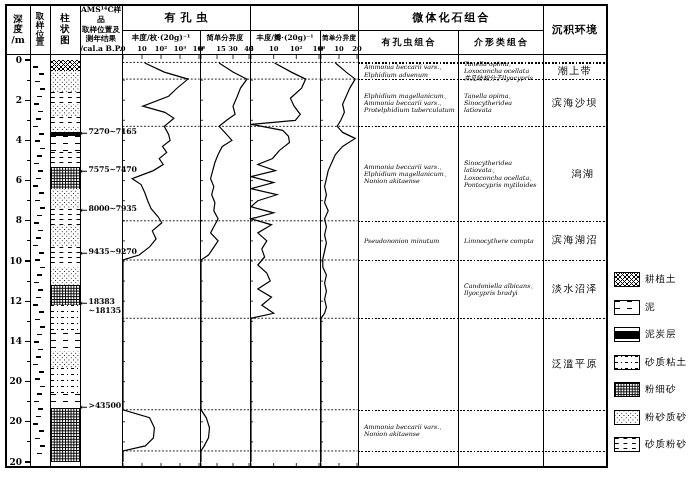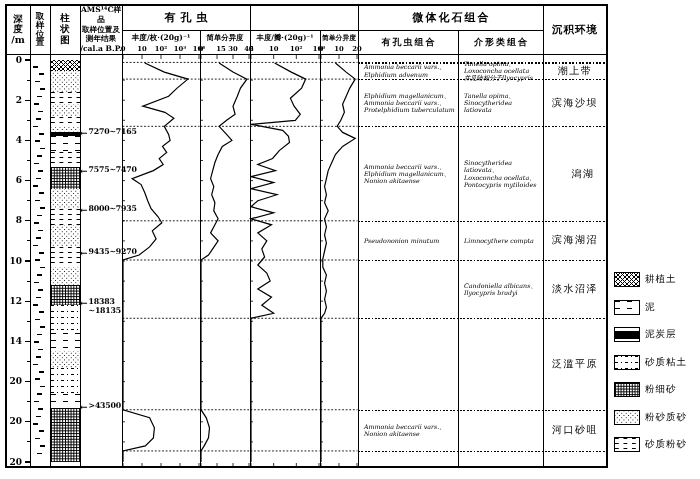--- a/index.html
+++ b/index.html
@@ -272,21 +272,20 @@
       <div class="envlbl" style="left: 543px; width: 80px; top: 126.33px; height: 94.47px;">潟湖</div>
       <div class="sp" style="left: 361px; width: 95px; top: 220.8px; height: 39.195px;">Pseudononion minutum</div>
       <div class="sp" style="left: 461px; width: 80px; top: 220.8px; height: 39.195px;">Limnocythere compta</div>
       <div class="envlbl" style="left: 543px; width: 64px; top: 220.8px; height: 39.195px;">滨海湖沼</div>
       <div class="sp" style="left: 461px; width: 80px; top: 259.995px; height: 58.29px;">Candoniella albicans、
 Ilyocypris bradyi</div>
       <div class="envlbl" style="left: 543px; width: 64px; top: 259.995px; height: 58.29px;">淡水沼泽</div>
       <div class="envlbl" style="left: 543px; width: 64px; top: 318.285px; height: 91.455px;">泛滥平原</div>
       <div class="sp" style="left: 361px; width: 95px; top: 409.74px; height: 41.205px;">Ammonia beccarii vars.、
 Nonion akitaense</div>
-      <div class="envlbl" style="left: 543px; width: 64px; top: 409.74px; height: 41.205px;">河口砂咀</div>
     </div>
   <div class="layer" id="legend">
       <div class="lgrow" style="left: 614px; top: 272px;">
         <div class="lgsw p-crosshatch"></div>
         <div class="lglbl">耕植土</div>
       </div>
       <div class="lgrow" style="left: 614px; top: 299.5px;">
         <div class="lgsw p-mud"></div>
         <div class="lglbl">泥</div>
       </div>

